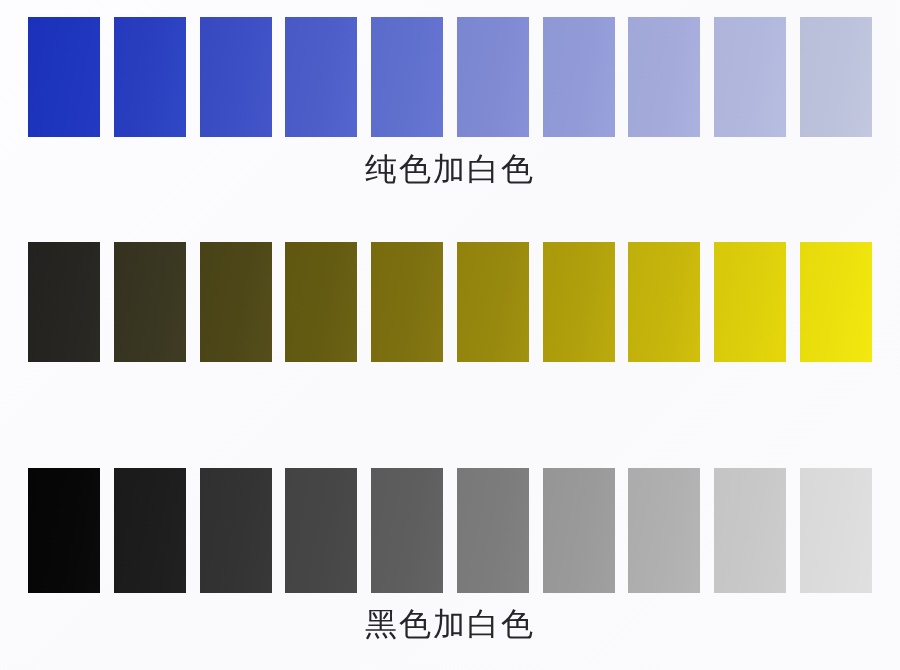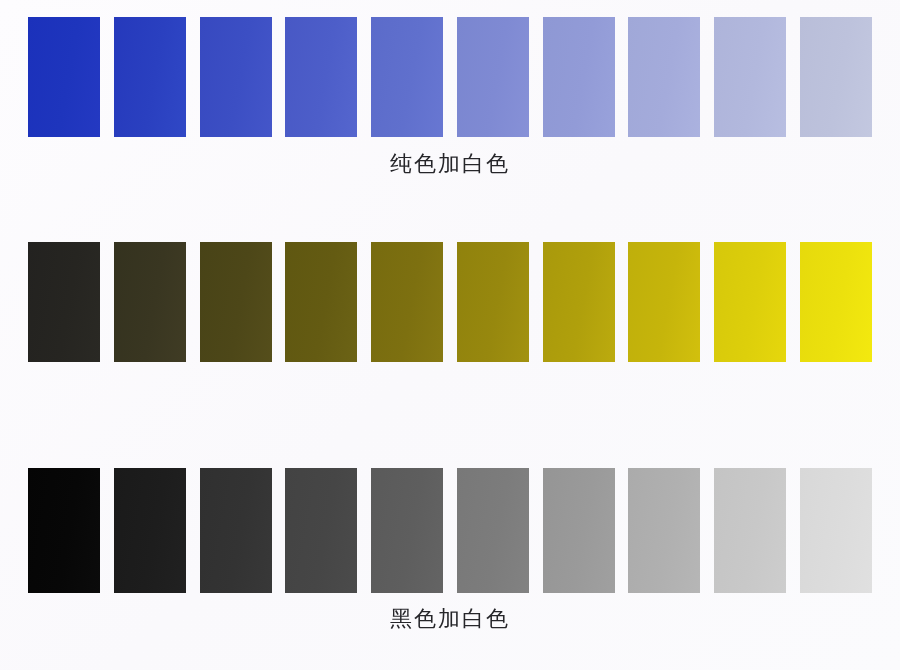--- a/index.html
+++ b/index.html
@@ -33,21 +33,21 @@
     width: 72px;
     height: 120px;
     flex: 0 0 72px;
     box-sizing: border-box;
   }
   .row-label {
     position: absolute;
     left: 0;
     width: 900px;
     text-align: center;
-    font-size: 22px;
+    font-size: 32px;
     line-height: 1.1;
     color: #26262a;
     letter-spacing: 2px;
     font-weight: 400;
     white-space: nowrap;
   }
   
   #row-1 { top: 17px; }
   #row-1 .swatch { height: 120px; }
   #label-1 { top: 152px; }

